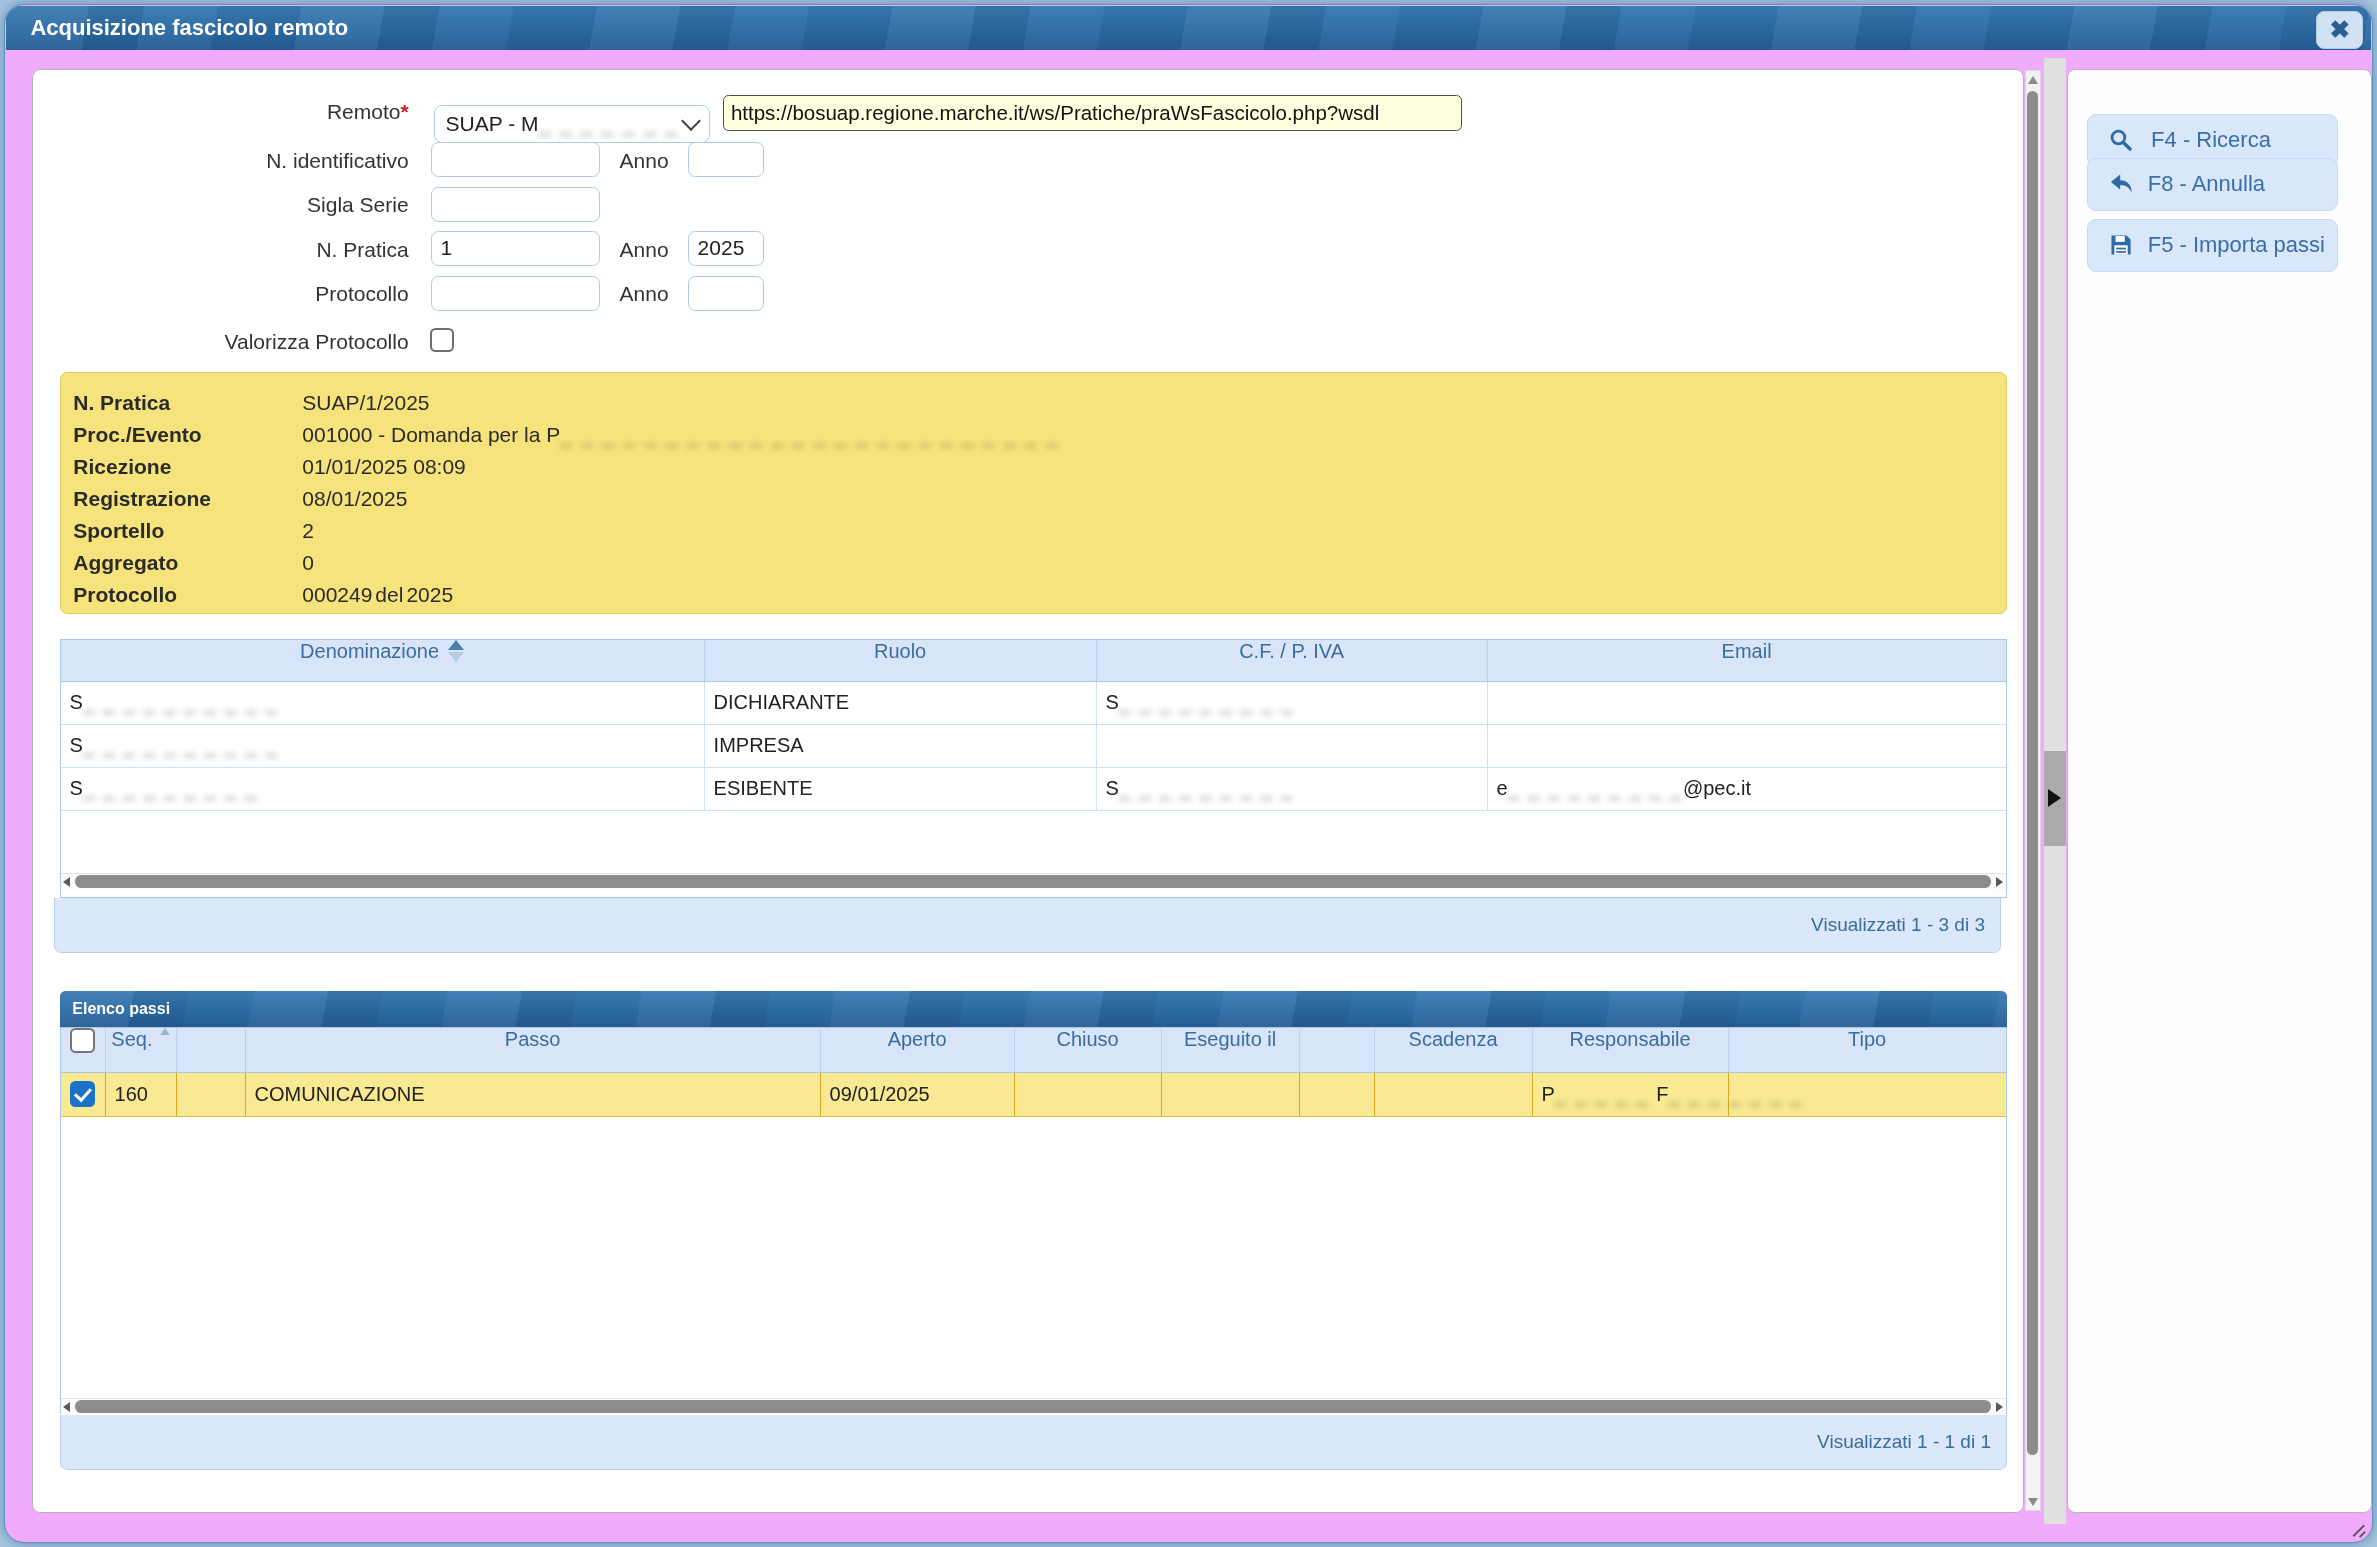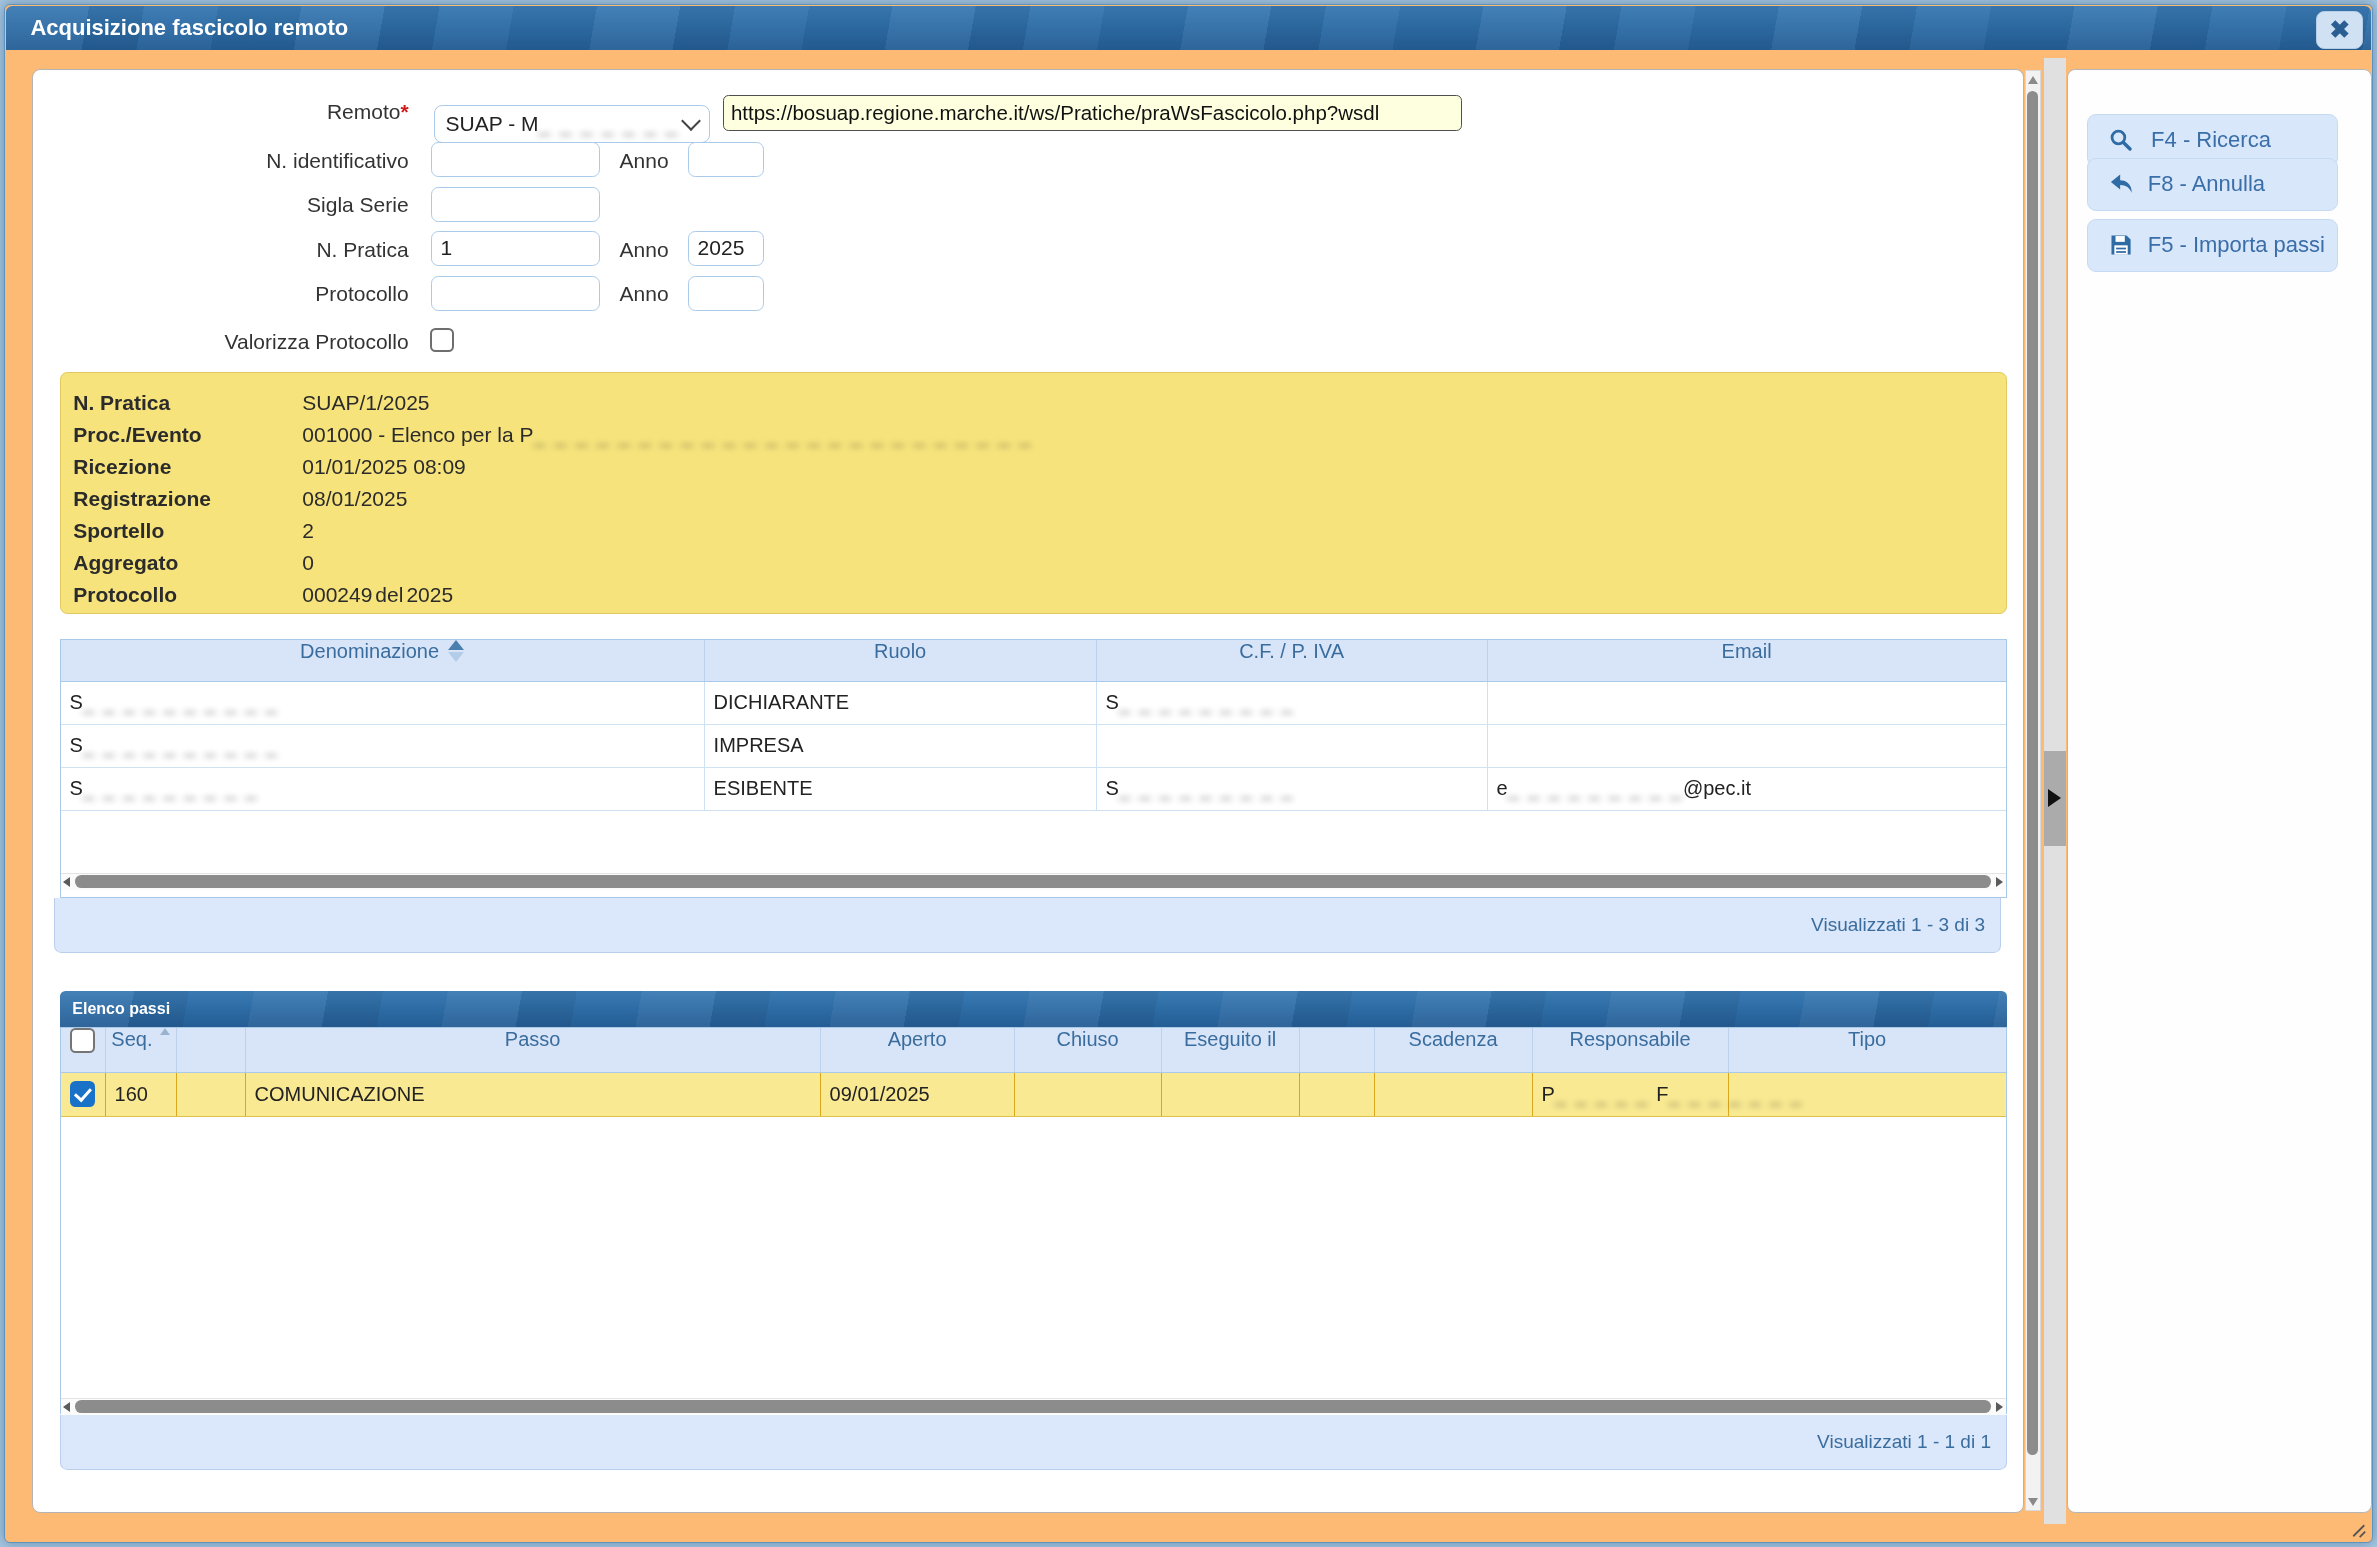--- a/index.html
+++ b/index.html
@@ -1,18 +1,18 @@
 <!DOCTYPE html>
 <html style="font-size:14.6px"><head>
 <meta charset="utf-8">
 <style>
   html,body{margin:0;padding:0;}
   body{font-family:"Liberation Sans",sans-serif;}
   .stage{position:relative;width:2377px;height:1547px;background:#a6c6e0;overflow:hidden;}
-  .dialog{position:absolute;inset:3.6px;background:#fdba74;border:1.8px solid #5e93c0;border-radius:6px;overflow:hidden;
+  .dialog{position:absolute;inset:3.6px;background:#f0abfc;border:1.8px solid #5e93c0;border-radius:20px;overflow:hidden;
           box-shadow:0 0 12.7px rgba(30,70,110,.45);}
   
   .titlebar{position:absolute;left:1.8px;top:1.8px;right:1.8px;height:44px;border-radius:6.4px 6.4px 0 0;
     background:linear-gradient(180deg,#3a7ab3 0%,#2e6da6 45%,#245d94 100%);
     background-blend-mode:normal;display:flex;align-items:center;}
   .titlebar:after{content:"";position:absolute;inset:0;border-radius:6.4px 6.4px 0 0;
     background:repeating-linear-gradient(100deg,rgba(255,255,255,.05) 0 82px,rgba(0,0,0,.06) 82px 136px,rgba(255,255,255,.03) 136px 209px,rgba(0,0,0,.04) 209px 291px);}
   .title-text{color:#ffffff;font-size:22px;font-weight:bold;padding-left:24px;position:relative;z-index:2;}
   .close-btn{position:absolute;right:9px;top:6.4px;width:45px;height:36px;background:#cfe1f3;border:0.9px solid #b6cde6;
     border-radius:8.2px;display:flex;align-items:center;justify-content:center;z-index:3;cursor:pointer;}
@@ -142,21 +142,21 @@
     <div class="flabel" style="left:127px;top:325px;">Valorizza Protocollo</div>
     <div class="cb" style="position:absolute;left:425px;top:323px;width:24.6px;height:24.6px;"></div>
 
     <div class="summary">
       <div class="srow">
           <span class="sl">N. Pratica</span>
           <span class="sv">SUAP/1/2025</span>
         </div>
       <div class="srow">
           <span class="sl">Proc./Evento</span>
-          <span class="sv">001000 - Elenco per la P</span>
+          <span class="sv">001000 - Domanda per la P</span>
           <span class="sv redacted">_ _ _ _ _ _ _ _ _  _ _ _  _  _ _ _ _  _ _  _ _ _ _ _</span>
         </div>
       <div class="srow">
           <span class="sl">Ricezione</span>
           <span class="sv">01/01/2025 08:09</span>
         </div>
       <div class="srow">
           <span class="sl">Registrazione</span>
           <span class="sv">08/01/2025</span>
         </div>

